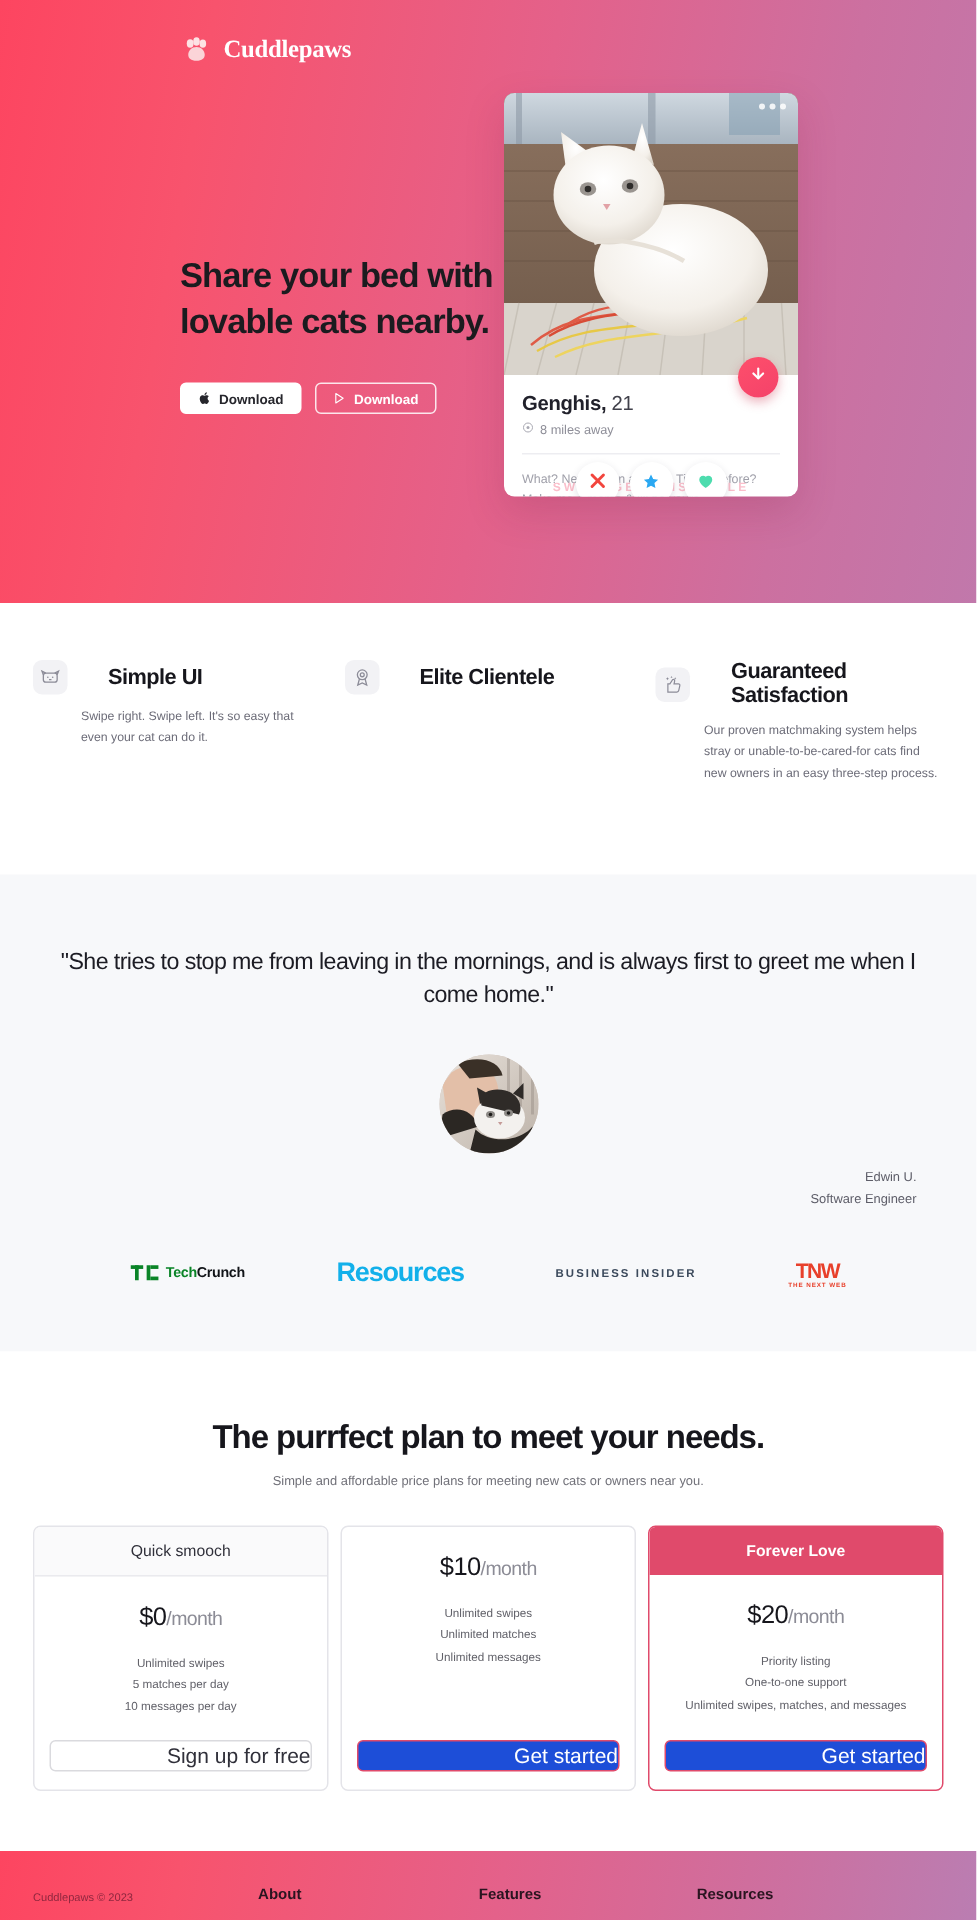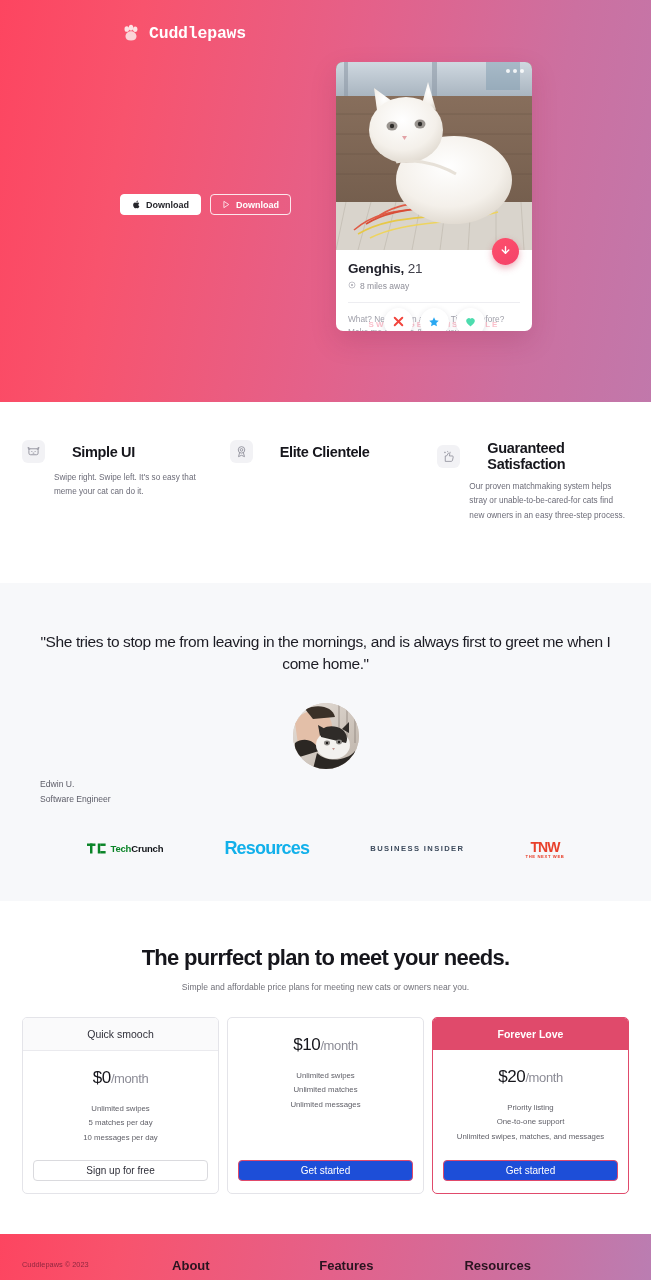--- a/index.html
+++ b/index.html
@@ -20,21 +20,21 @@
     background: linear-gradient(100deg, #fd4560 0%, #f8536d 20%, #e4618a 52%, #cc70a0 80%, #c178ab 100%);
     overflow: hidden;
   }
   .logo-row {
     position: absolute;
     left: 120px; top: 22px;
     display: flex; align-items: center; gap: 7px;
   }
   .paw-icon { width: 22px; height: 22px; display: block; }
   .logo-text {
-    font-family: Liberation Mono, monospace;
+    font-family: Liberation Serif, serif;
     font-weight: bold;
     font-size: 16.5px;
     color: #ffffff;
     letter-spacing: -0.2px;
   }
   .hero-copy {
     position: absolute;
     left: 120px; top: 168px;
     width: 220px;
   }
@@ -160,21 +160,21 @@
   }
   .quote {
     text-align: center;
     font-size: 15.5px;
     line-height: 1.42;
     color: #1c1c24;
     letter-spacing: -0.4px;
     max-width: 590px;
     margin: 0 auto;
   }
-  .author { margin-top: 28px; text-align: left; }
+  .author { margin-top: 28px; text-align: right; }
   .avatar {
     width: 66px; height: 66px; border-radius: 50%;
     margin: 0 auto;
     overflow: hidden;
     background: #cdbfb6;
   }
   .avatar svg { display: block; width: 100%; height: 100%; }
   .author-name { margin-top: 10px; font-size: 8.6px; color: #5d5d68; }
   .author-role { margin-top: 5px; font-size: 8.6px; color: #5d5d68; }
 
@@ -239,37 +239,37 @@
     font-size: 7.8px; line-height: 1.85; color: #616169;
   }
   .plan-cta {
     margin-top: auto;
     padding-top: 15px;
   }
   .cta-btn {
     display: block; width: 100%;
     height: 21px; line-height: 19px;
     border-radius: 4px;
-    font-size: 10px;
+    font-size: 14px;
     cursor: pointer;
-    text-align: center;
+    text-align: right;
   }
   .cta-btn.outline { background: #ffffff; border: 1px solid #dadade; color: #30303a; }
   .cta-btn.filled { background: #1d4ed8; border: 1px solid #e04a6b; color: #ffffff; }
 
   
   .footer {
     width: 651px; height: 142px;
     background: linear-gradient(100deg, #fd4560 0%, #f8536d 18%, #e4618a 50%, #cc70a0 78%, #b87fb4 100%);
     padding: 24px 22px 0 22px;
     display: flex;
   }
   .foot-col { }
   .foot-copy { width: 155px; font-size: 7.4px; color: #7d2138; opacity: .85; padding-top: 2px;}
-  .foot-head { font-size: 13px; font-weight: bold; color: #2a1420; margin-bottom: 9px; }
+  .foot-head { font-size: 10px; font-weight: bold; color: #2a1420; margin-bottom: 9px; }
   .foot-link { font-size: 7.6px; color: #51202f; line-height: 1.85; display: block; cursor: pointer; }
   .col-about { width: 152px; }
   .col-features { width: 150px; }
   .col-resources { width: 170px; }
 </style>
 </head>
 <body>
 
 <section class="hero">
 
@@ -279,20 +279,21 @@
         <ellipse cx="7.4" cy="7.6" rx="2.5" ry="3.1" fill="#fde2e4"></ellipse>
         <ellipse cx="12" cy="6.2" rx="2.4" ry="3.1" fill="#fde2e4"></ellipse>
         <ellipse cx="16.6" cy="7.8" rx="2.4" ry="3" fill="#fde2e4"></ellipse>
         <path d="M12 10.2c3.4 0 6 2.6 6 5.6 0 2.5-2 4.4-6 4.4s-6-1.9-6-4.4c0-3 2.6-5.6 6-5.6z" fill="#fbd4d8"></path>
       </svg>
     </span>
     <span class="logo-text">Cuddlepaws</span>
   </div>
 
   <div class="hero-copy">
+    <h1 class="hero-title">Share your bed with lovable cats nearby.</h1>
     <div class="hero-btns">
       <button class="btn-dl solid">
         <span>
           <svg viewBox="0 0 24 24" width="9" height="9" fill="#26262c">
             <path d="M17.05 12.54c-.03-2.6 2.13-3.85 2.22-3.91-1.21-1.77-3.09-2.01-3.76-2.04-1.6-.16-3.12.94-3.93.94-.81 0-2.06-.92-3.39-.89-1.74.03-3.35 1.01-4.24 2.57-1.81 3.14-.46 7.79 1.3 10.34.86 1.25 1.89 2.65 3.24 2.6 1.3-.05 1.79-.84 3.36-.84 1.57 0 2.01.84 3.38.81 1.4-.02 2.28-1.27 3.13-2.53.99-1.45 1.39-2.86 1.42-2.93-.03-.01-2.72-1.04-2.75-4.12zM14.6 4.78c.71-.87 1.2-2.08 1.06-3.28-1.03.04-2.27.69-3.01 1.55-.66.76-1.24 1.98-1.08 3.15 1.15.09 2.32-.58 3.03-1.42z"></path>
           </svg>
         </span>
         <span>Download</span>
       </button>
       <button class="btn-dl ghost">
@@ -441,21 +442,21 @@
           <rect x="3.5" y="7" width="17" height="11" rx="3"></rect>
           <path d="M3.5 9 L1.8 4.5 L6.5 7"></path>
             <path d="M20.5 9 L22.2 4.5 L17.5 7"></path>
           <circle cx="9" cy="12" r="1" fill="#8c8c98" stroke="none"></circle>
           <circle cx="15" cy="12" r="1" fill="#8c8c98" stroke="none"></circle>
           <path d="M10.5 15h3"></path>
         </svg>
       </span>
       <h3 class="feature-title">Simple UI</h3>
     </div>
-    <p class="feature-desc">Swipe right. Swipe left. It's so easy that meme your cat can do it.</p>
+    <p class="feature-desc">Swipe right. Swipe left. It's so easy that even your cat can do it.</p>
   </div>
 
   <div class="feature">
     <div class="feature-head">
       <span class="feat-icon">
         <svg viewBox="0 0 24 24" width="13" height="13" fill="none" stroke="#8c8c98" stroke-width="1.6">
           <circle cx="12" cy="9" r="6"></circle>
             <circle cx="12" cy="9" r="2.4"></circle>
           <path d="M8.5 14.2 L6.5 21.5 L12 19 L17.5 21.5 L15.5 14.2"></path>
         </svg>

